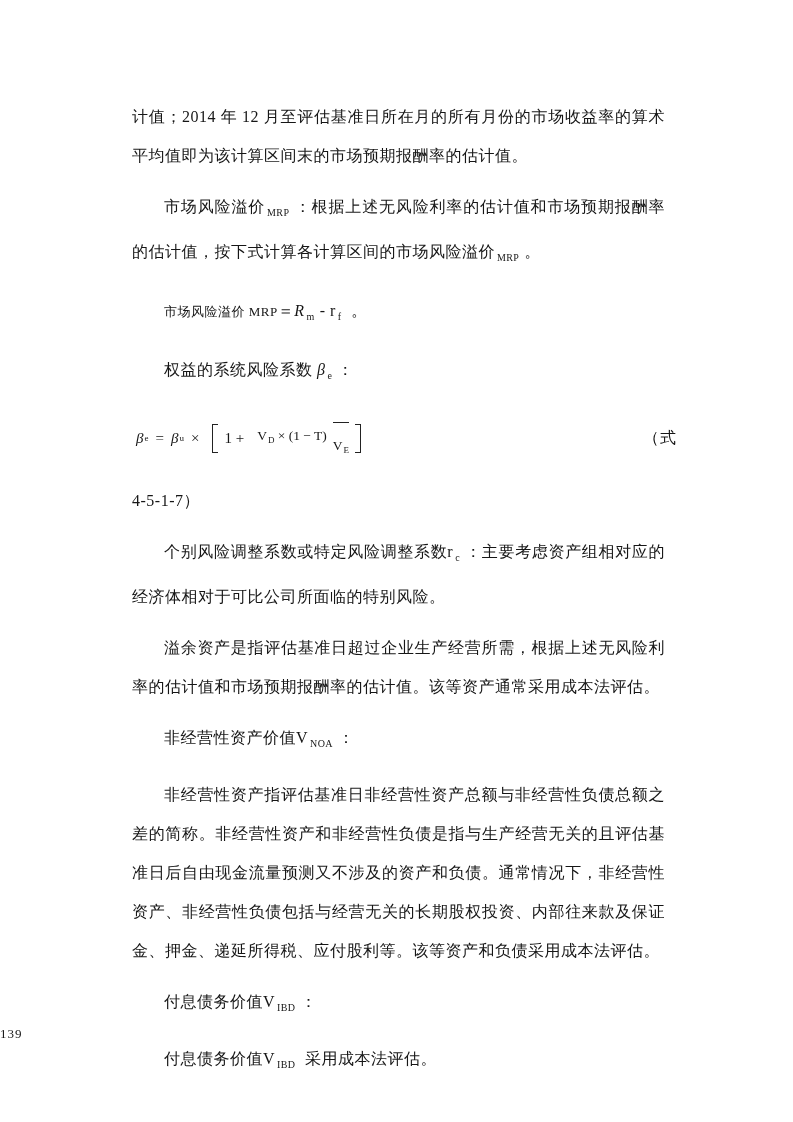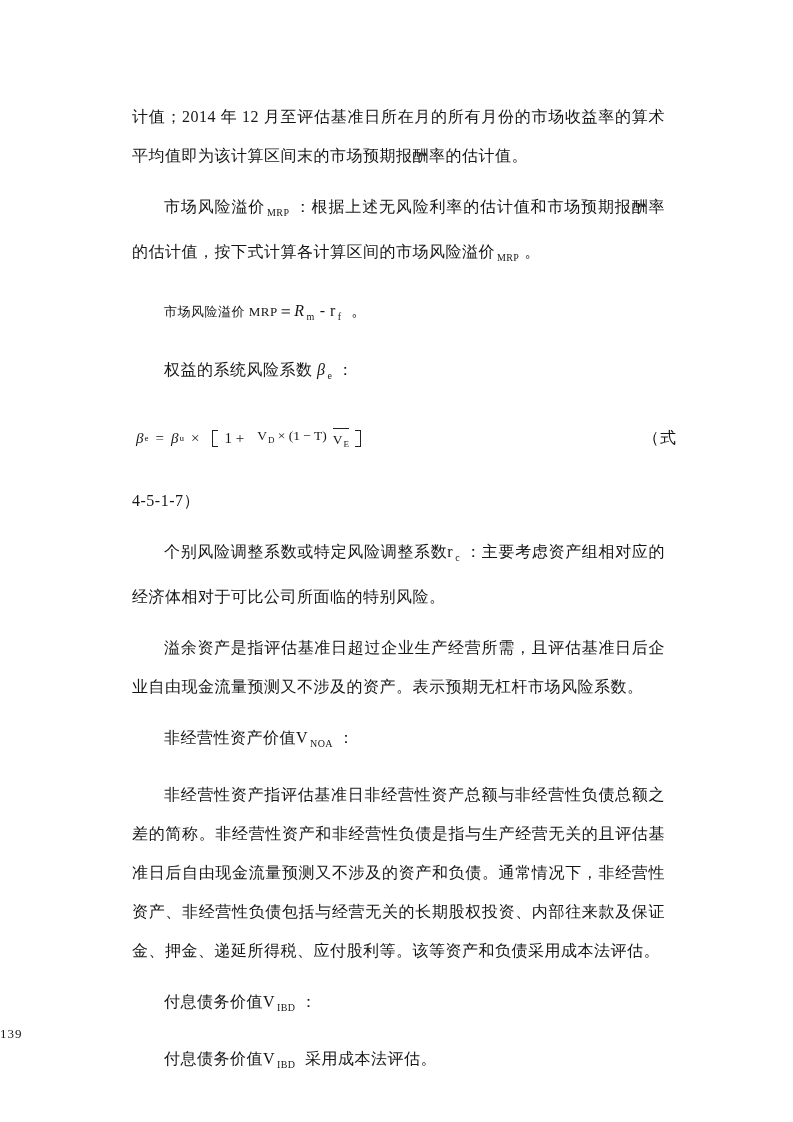--- a/index.html
+++ b/index.html
@@ -64,21 +64,21 @@
   .bracket-right { border-right: 1.4px solid #222; border-top: 1.4px solid #222; border-bottom: 1.4px solid #222; margin-right: 2px; }
   .onep { margin: 0 7px 0 6px; }
   .frac {
     display: inline-flex;
     flex-direction: row;
     align-items: center;
     font-size: 13.5px;
     margin-right: 6px;
   }
   .frac .num { padding: 0 6px 3px 6px; white-space: nowrap; }
-  .frac .den { border-top: 1.4px solid #222; align-self: stretch; text-align: center; padding-top: 3px; }
+  .frac .den { border-top: 1.4px solid #222; align-self: stretch; text-align: center; padding-top: 15px; }
   .formula-tag { font-size: 16px; letter-spacing: 1px; margin-right: 0px; }
   .page-number {
     position: absolute;
     top: 1026px; left: 0;
     width: 100%;
     text-align: left;
     font-size: 13px;
     letter-spacing: 1px;
   }
 </style>
@@ -113,21 +113,21 @@
     </span>
     <span class="formula-tag">（式</span>
   </div>
 
   <p class="para"><span>4-5-1-7）</span></p>
 
 
   <p class="para indent"><span>个别风险调整系数或特定风险调整系数</span><span>r</span><sub class="ssub">c</sub><span>：主要考虑资产组相对应的经济体相对于可比公司所面临的特别风险。</span></p>
 
 
-  <p class="para indent"><span>溢余资产是指评估基准日超过企业生产经营所需，且评估基准日后企业自由现金流量预测又不涉及的资产。表示预期无杠杆市场风险系数。</span></p>
+  <p class="para indent"><span>溢余资产是指评估基准日超过企业生产经营所需，根据上述无风险利率的估计值和市场预期报酬率的估计值。该等资产通常采用成本法评估。</span></p>
 
   <p class="para indent"><span>非经营性资产价值</span><span>V</span><sub class="ssub">NOA</sub><span>：</span></p>
 
   <p class="para indent"><span>非经营性资产指评估基准日非经营性资产总额与非经营性负债总额之差的简称。非经营性资产和非经营性负债是指与生产经营无关的且评估基准日后自由现金流量预测又不涉及的资产和负债。通常情况下，非经营性资产、非经营性负债包括与经营无关的长期股权投资、内部往来款及保证金、押金、递延所得税、应付股利等。该等资产和负债采用成本法评估。</span></p>
 
   <p class="para indent"><span>付息债务价值</span><span>V</span><sub class="ssub">IBD</sub><span>：</span></p>
 
   <p class="para indent"><span>付息债务价值</span><span>V</span><sub class="ssub">IBD</sub><span> 采用成本法评估。</span></p>
 
 </div>

